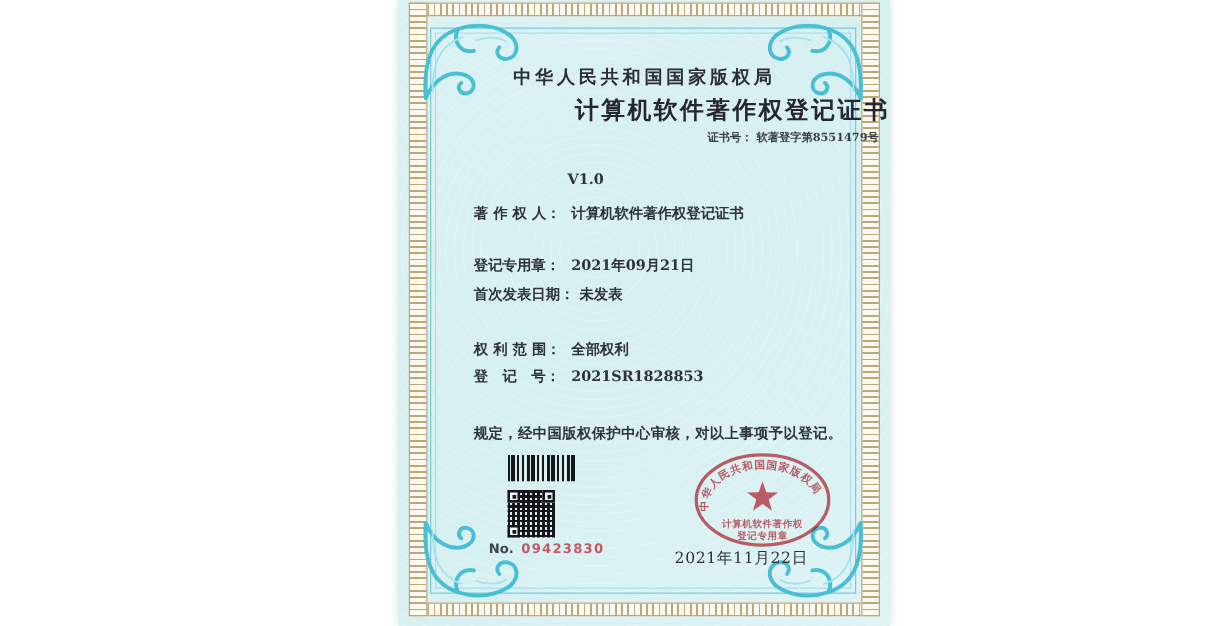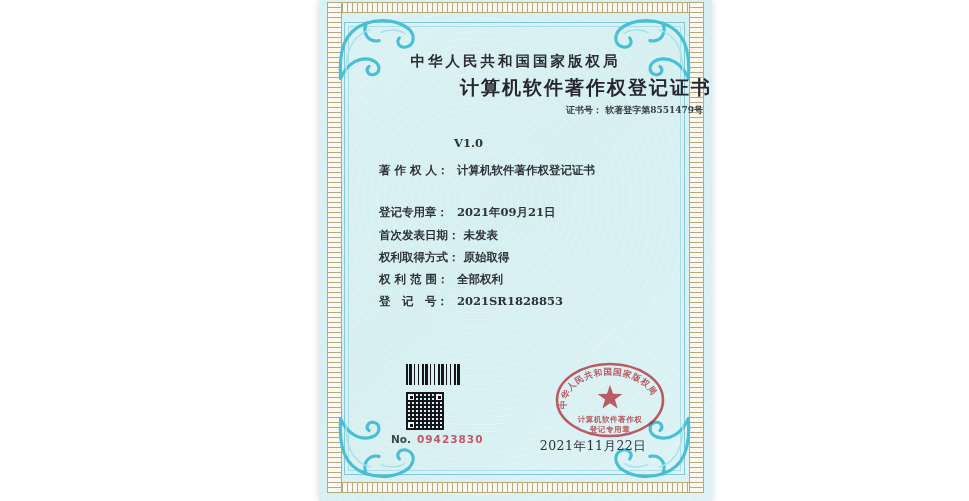--- a/index.html
+++ b/index.html
@@ -140,33 +140,30 @@
       <span>计算机软件著作权登记证书</span>
     </div>
     <div class="row" style="top:205px">
       <span class="lbl">登记专用章：</span>
       <span>2021年09月21日</span>
     </div>
     <div class="row" style="top:228px">
       <span class="lbl">首次发表日期：</span>
       <span>未发表</span>
     </div>
-    <div class="row" style="top:250px">
-      <span class="lbl">权利取得方式：</span>
-      <span>原始取得</span>
-    </div>
     <div class="row" style="top:272px">
       <span class="lbl">权 利 范 围：</span>
       <span>全部权利</span>
     </div>
     <div class="row" style="top:294px">
       <span class="lbl">登　记　号：</span>
       <span>2021SR1828853</span>
     </div>
 
+    <div class="stmt" style="left:60px;top:339px">规定，经中国版权保护中心审核，对以上事项予以登记。</div>
 
     <div class="barcode"></div>
     <div class="qr">
       <div class="finder f-tl"></div>
       <div class="finder f-tr"></div>
       <div class="finder f-bl"></div>
     </div>
     <div class="serial">
       <span class="pre">No.</span><span class="num">09423830</span>
     </div>

